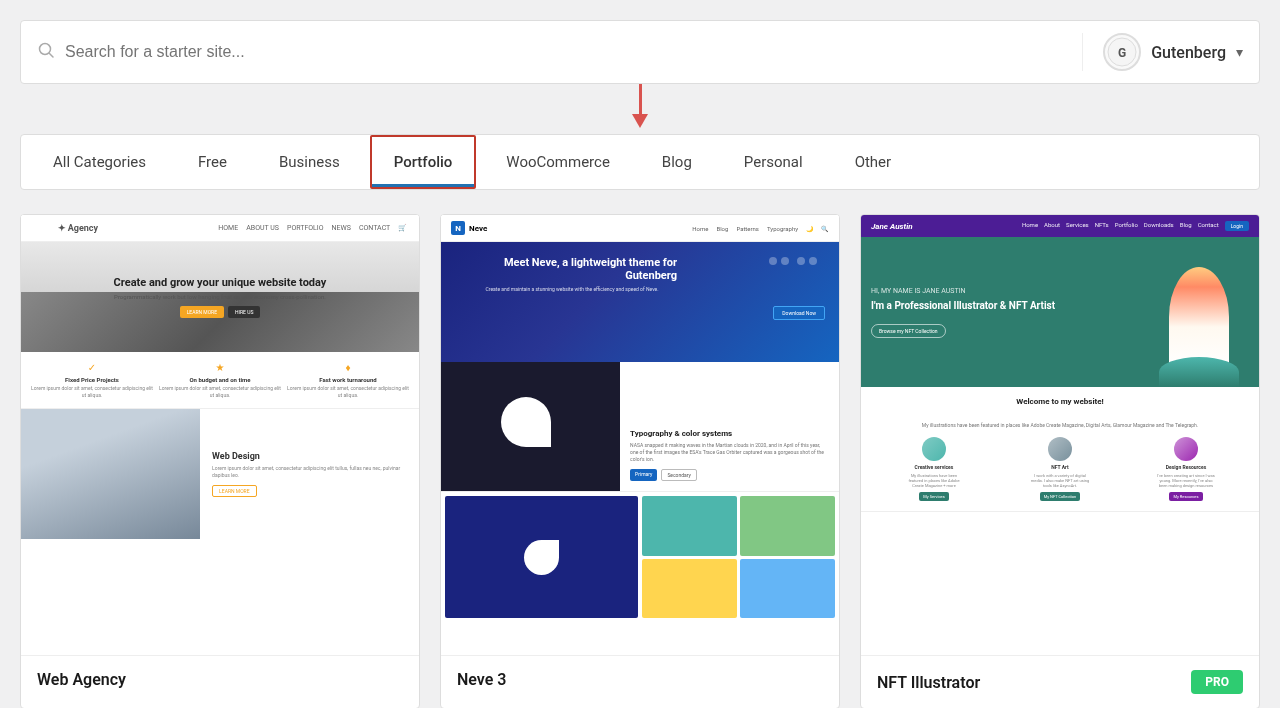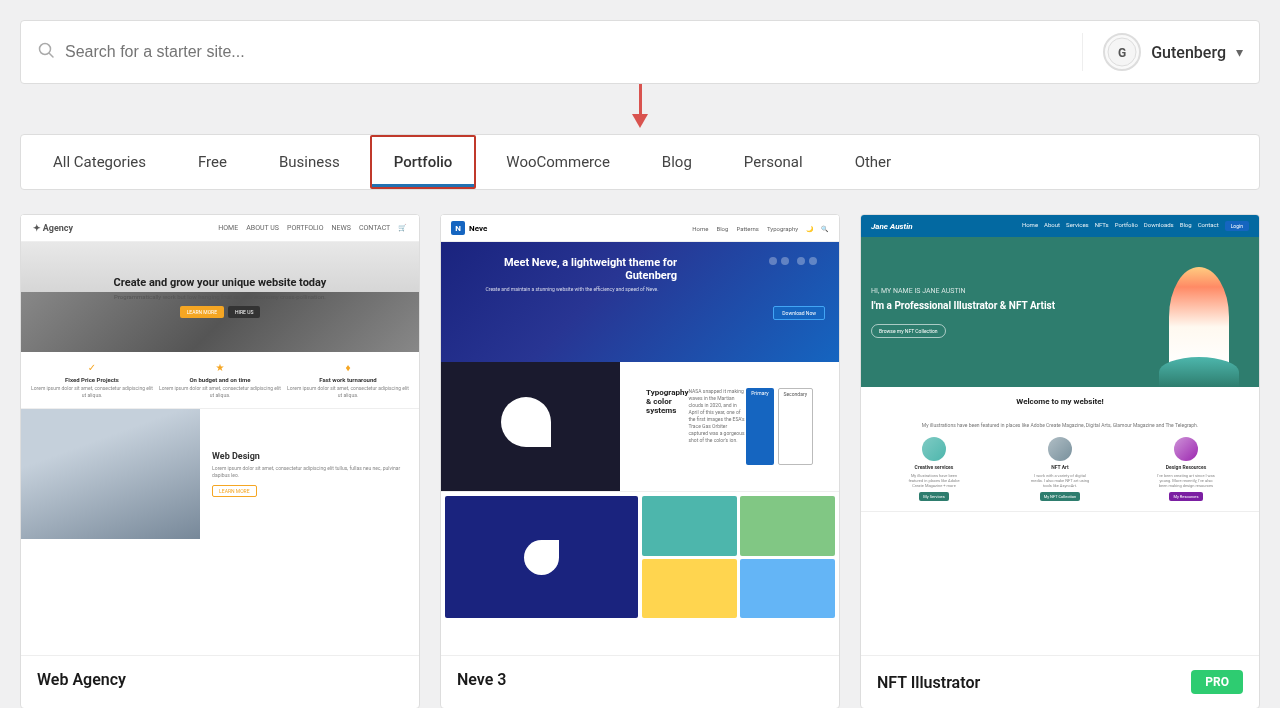--- a/index.html
+++ b/index.html
@@ -181,20 +181,21 @@
       border-bottom: 1px solid #eee;
       display: flex;
       align-items: center;
       justify-content: space-between;
     }
 
     .agency-logo {
       font-size: 9px;
       color: #555;
       font-weight: bold;
+      margin-left: 25px;
     }
 
     .agency-nav {
       display: flex;
       gap: 8px;
       font-size: 7px;
       color: #666;
     }
 
     .agency-hero {
@@ -444,22 +445,23 @@
       width: 45%;
       background: #1a1a2e;
       display: flex;
       align-items: center;
       justify-content: center;
       padding: 8px;
     }
 
     .neve-right-text {
       flex: 1;
-      padding: 26px;
-      display: flex;
+      padding: 10px;
+      display: flex;
+      flex-direction: column;
       justify-content: flex-end;
     }
 
     .neve-text-title {
       font-size: 8px;
       font-weight: bold;
       color: #222;
       margin-bottom: 4px;
     }
 
@@ -522,21 +524,21 @@
     .mini-green { background: #81c784; }
     .mini-gold { background: #ffd54f; }
     .mini-blue { background: #64b5f6; }
 
     
     .card-nft {
       background: #fff;
     }
 
     .nft-top {
-      background: #0369a1;
+      background: #4c1d95;
       padding: 6px 10px;
       display: flex;
       align-items: center;
       justify-content: space-between;
     }
 
     .nft-logo {
       font-size: 8px;
       font-style: italic;
       color: #fff;

